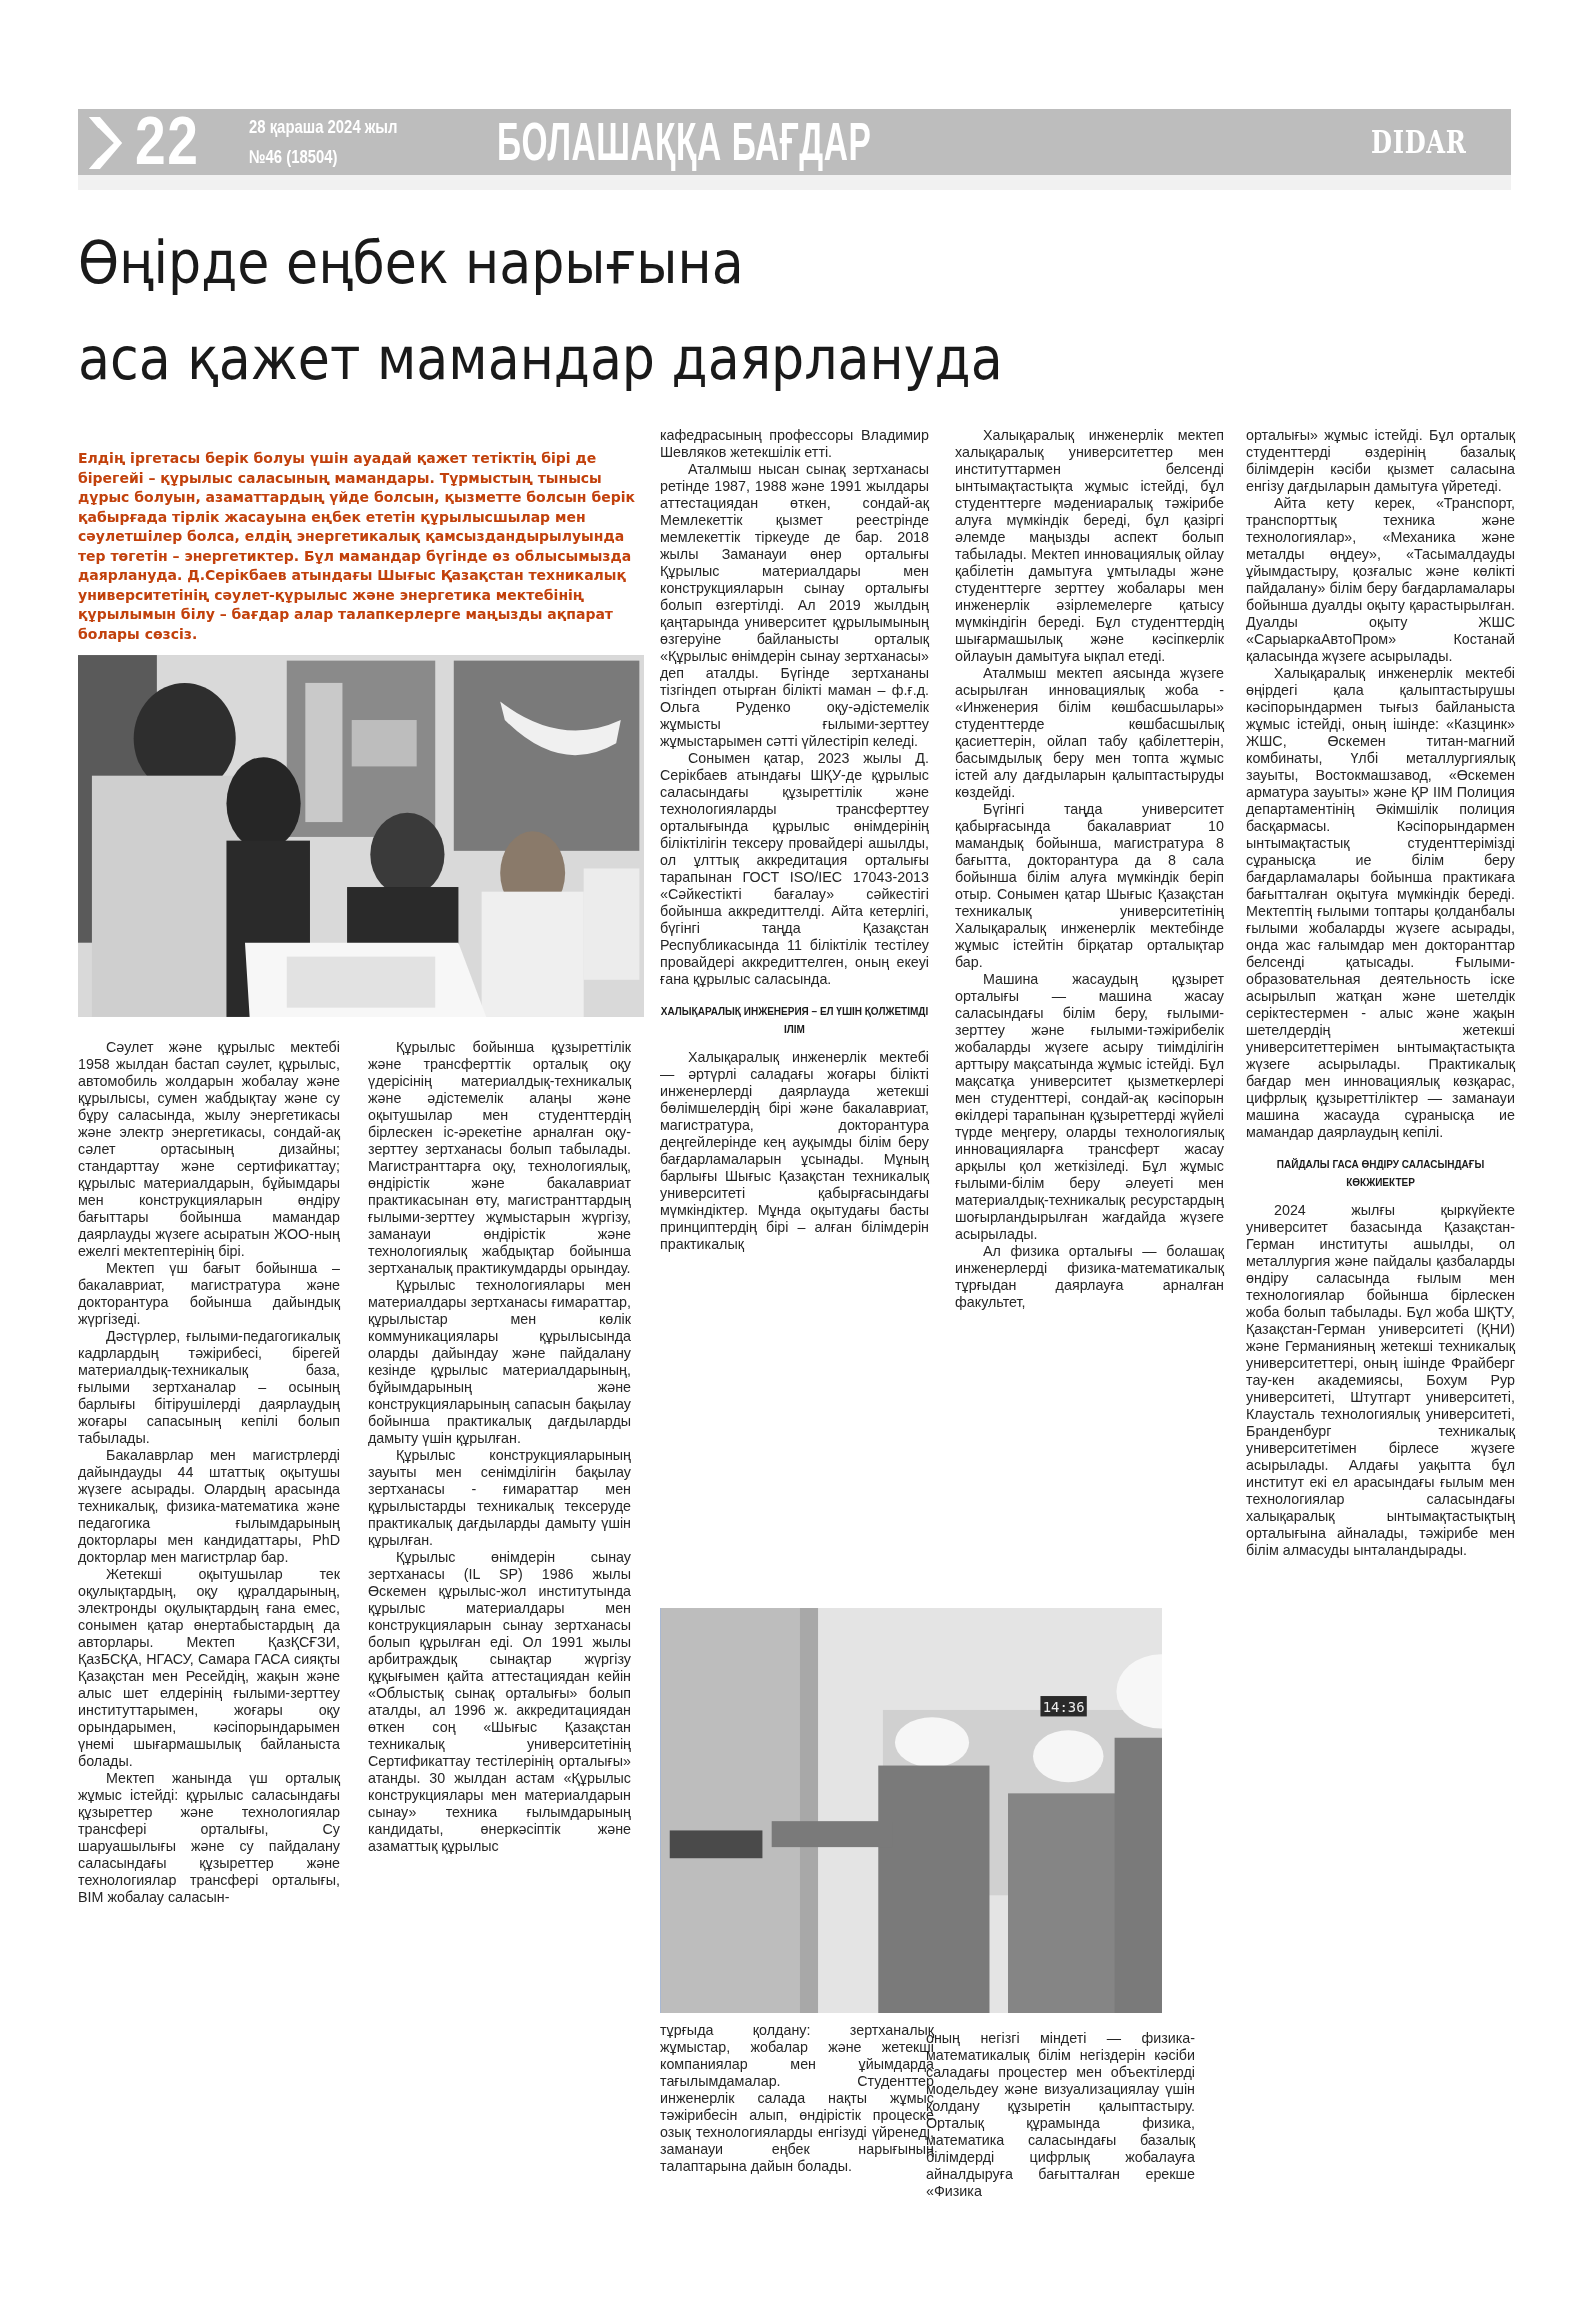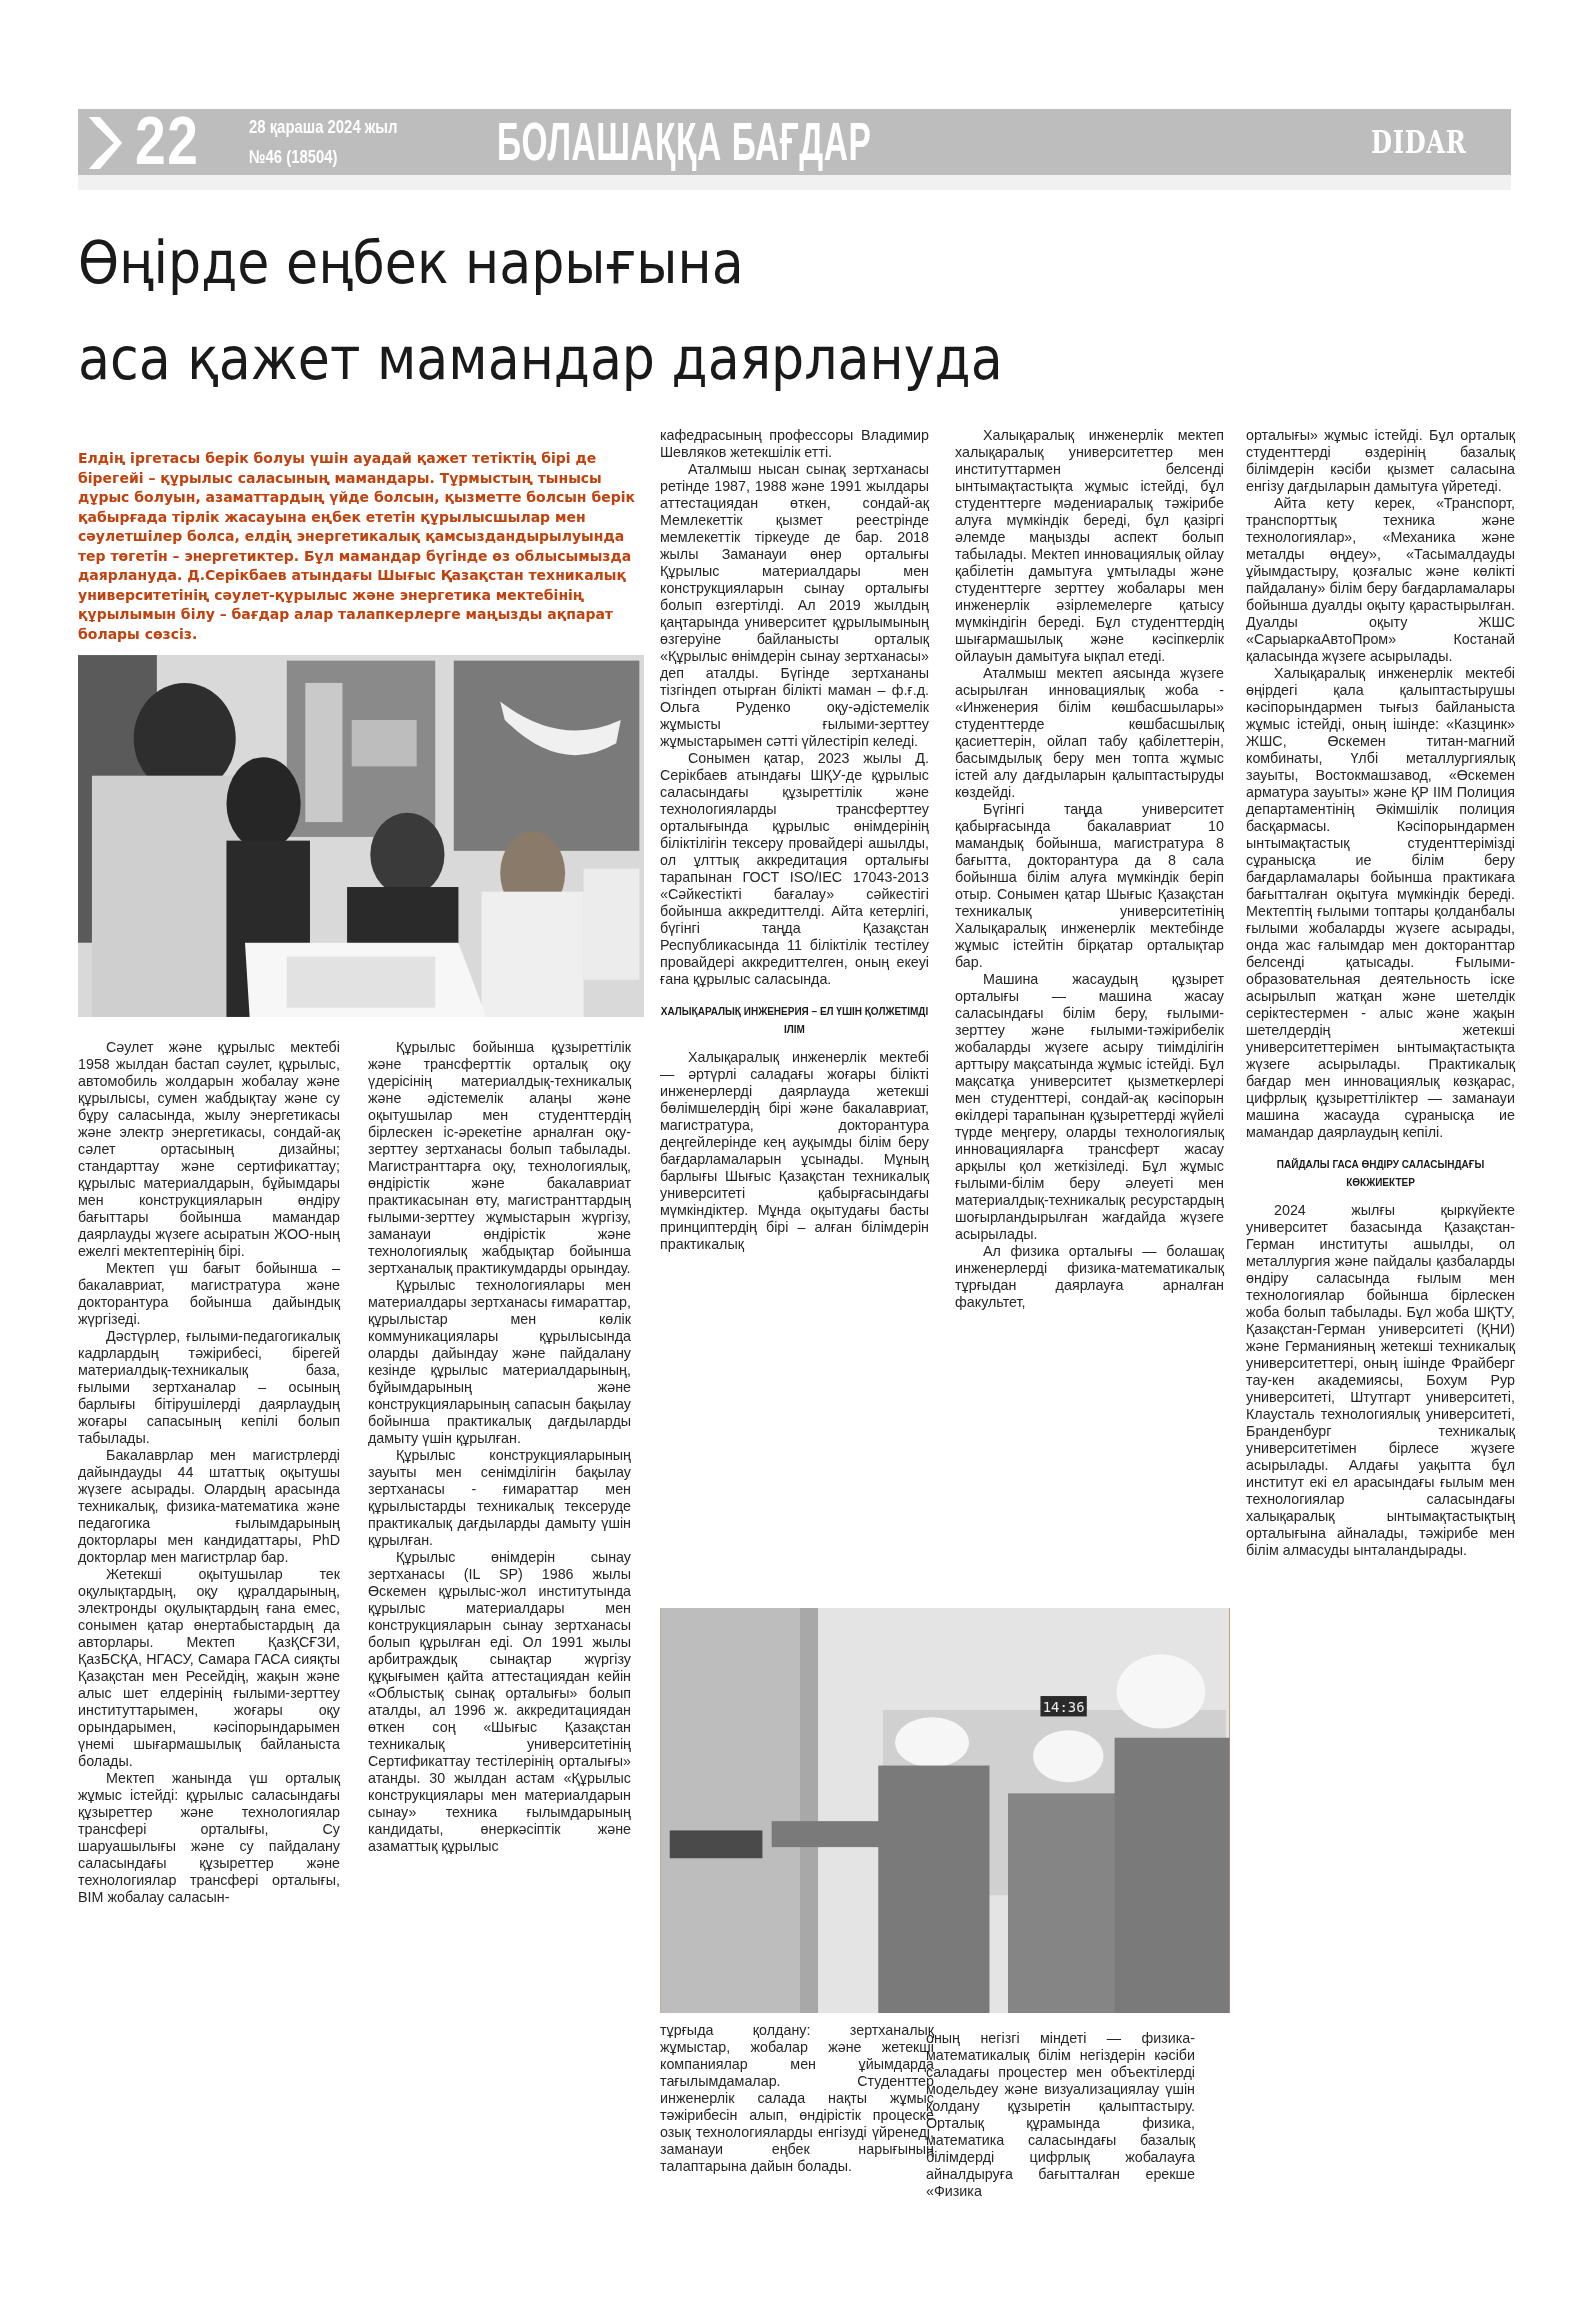--- a/index.html
+++ b/index.html
@@ -31,21 +31,21 @@
   .c2 { left:368px; top:1039px; width:263px; }
   .c3 { left:660px; top:427px; width:269px; }
   .c4 { left:955px; top:427px; width:269px; }
   .c5 { left:1246px; top:427px; width:269px; }
   .c3b { left:660px; top:2022px; width:274px; }
   .c4b { left:926px; top:2022px; width:269px;margin-top:8px; }
 
   
   .photo { position:absolute; overflow:hidden; }
   .photo1 { left:78px; top:655px; width:566px; height:362px; background:#cfcfcf; }
-  .photo2 { left:660px; top:1608px; width:570px; height:405px; background:#c2410c; }
+  .photo2 { left:660px; top:1608px; width:502px; height:405px; background:#3b82f6; }
 </style>
 </head>
 <body>
 
 <div class="hdr"></div>
 <div class="hdr-sub"></div>
 <svg class="chev" viewBox="0 0 40 60">
   <polygon points="2,2 14,2 38,30 14,58 2,58 26,30" fill="#ffffff"></polygon>
   <polygon points="9,14 13,14 29,30 13,46 9,46 25,30" fill="#bdbdbd"></polygon>
 </svg>

